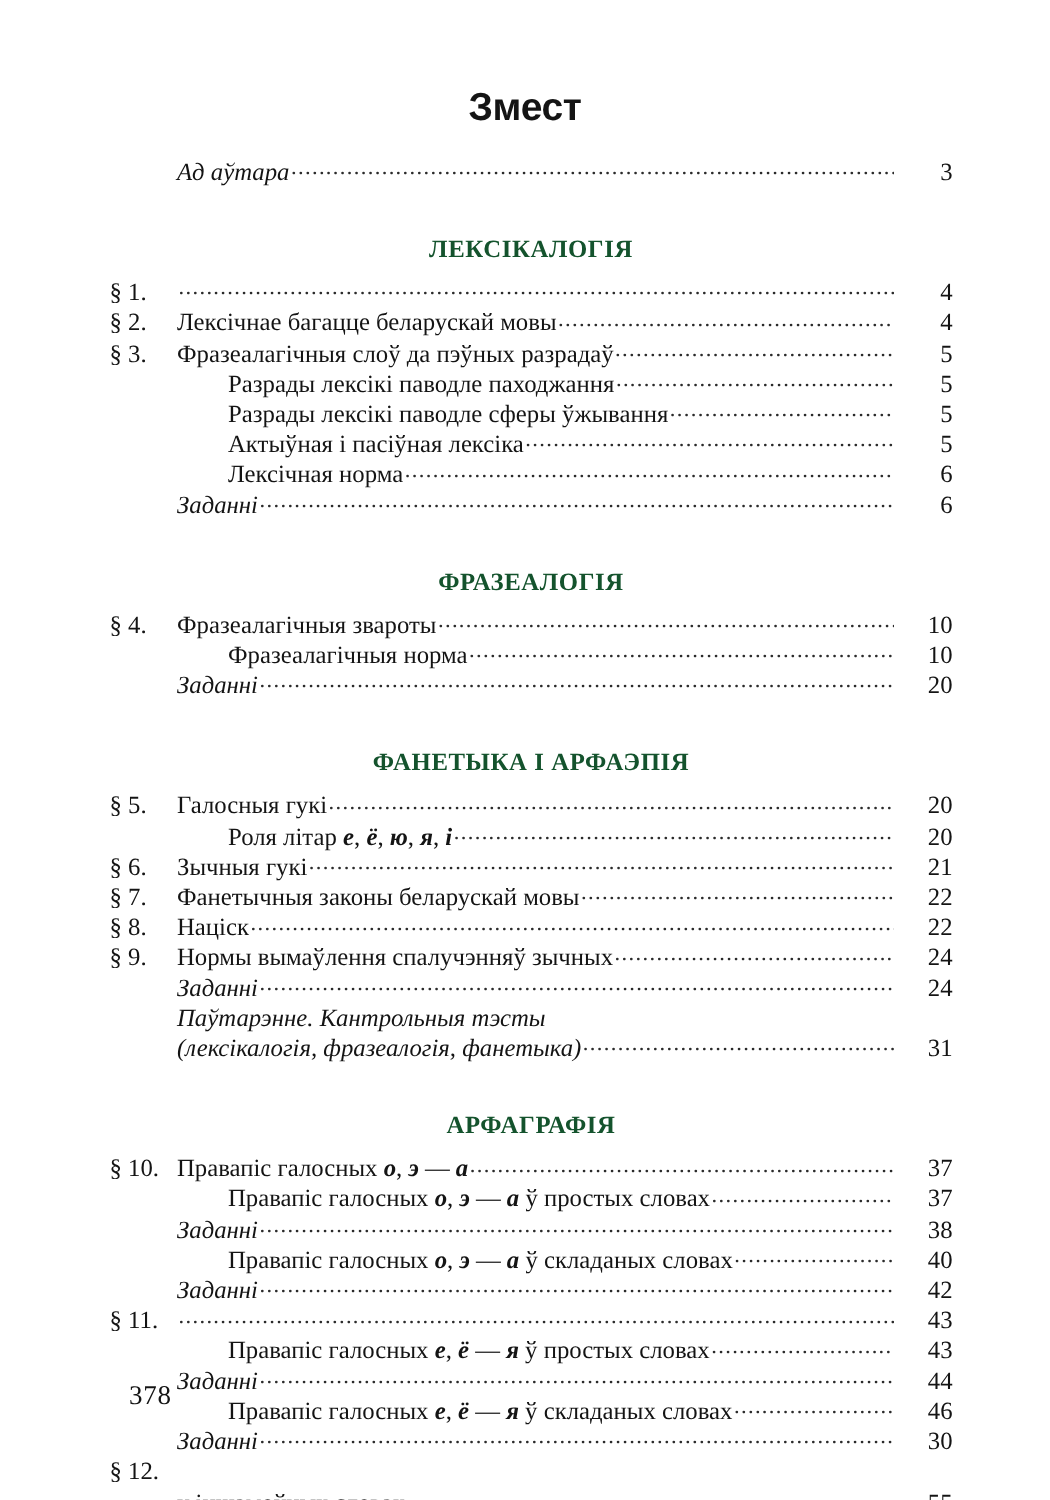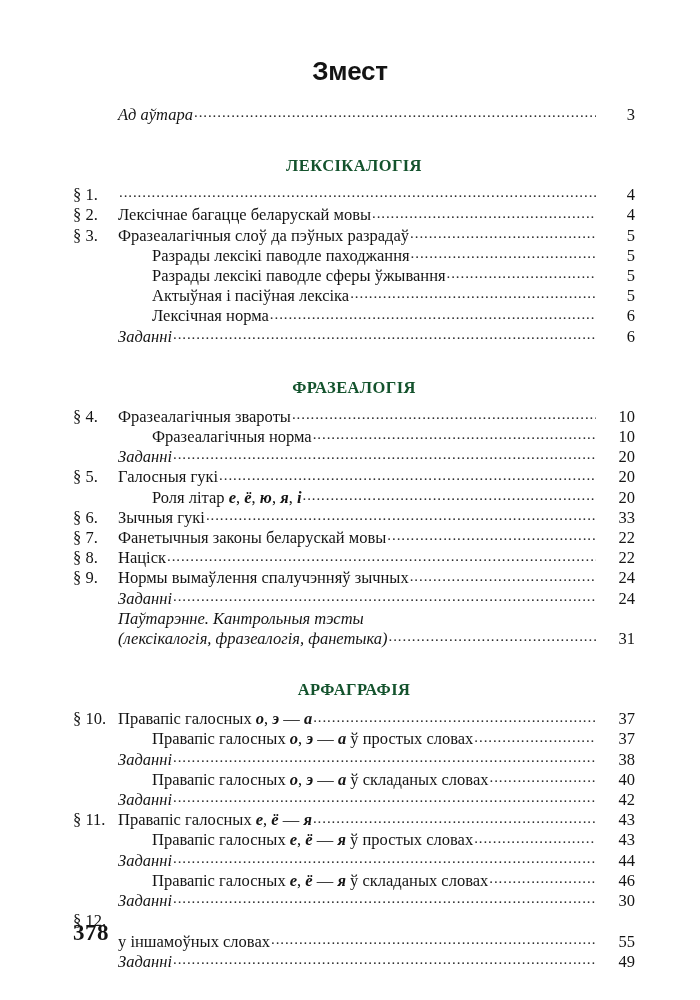--- a/index.html
+++ b/index.html
@@ -110,24 +110,24 @@
   .lvl-task  .label { padding-left: 0px; }
 
   b.bi { font-weight: bold; font-style: italic; }
 
   
   .cont .num { width: 45px; }
 
   
   .folio {
     position: absolute;
-    left: 73px;
+    left: 86px;
     top: 920px;
-    font-weight: bold;
-    font-size: 23px;
+    font-weight: normal;
+    font-size: 18px;
     letter-spacing: 0.5px;
   }
 </style>
 </head>
 <body>
 
 <div class="page">
 
   <div class="toc-title">Змест</div>
 
@@ -201,37 +201,38 @@
           <span class="label">Фразеалагічныя норма</span>
           <span class="leader"></span>
           <span class="pg">10</span>
         </div>
         <div class="row lvl-task">
           <span class="num"></span>
           <span class="label ital">Заданні</span>
           <span class="leader"></span>
           <span class="pg">20</span>
         </div>
+        <div class="band">ФАНЕТЫКА І АРФАЭПІЯ</div>
         <div class="row lvl-sec">
           <span class="num">§ 5.</span>
           <span class="label">Галосныя гукі</span>
           <span class="leader"></span>
           <span class="pg">20</span>
         </div>
         <div class="row lvl-sub">
           <span class="num"></span>
           <span class="label">Роля літар <b class="bi">е</b>, <b class="bi">ё</b>, <b class="bi">ю</b>, <b class="bi">я</b>, <b class="bi">і</b></span>
           <span class="leader"></span>
           <span class="pg">20</span>
         </div>
         <div class="row lvl-sec">
           <span class="num">§ 6.</span>
           <span class="label">Зычныя гукі</span>
           <span class="leader"></span>
-          <span class="pg">33</span>
+          <span class="pg">21</span>
         </div>
         <div class="row lvl-sec">
           <span class="num">§ 7.</span>
           <span class="label">Фанетычныя законы беларускай мовы</span>
           <span class="leader"></span>
           <span class="pg">22</span>
         </div>
         <div class="row lvl-sec">
           <span class="num">§ 8.</span>
           <span class="label">Націск</span>
@@ -288,21 +289,20 @@
           <span class="pg">40</span>
         </div>
         <div class="row lvl-task">
           <span class="num"></span>
           <span class="label ital">Заданні</span>
           <span class="leader"></span>
           <span class="pg">42</span>
         </div>
         <div class="row lvl-sec">
           <span class="num">§ 11.</span>
-          <span class="label">Правапіс галосных <b class="bi">е</b>, <b class="bi">ё</b> — <b class="bi">я</b></span>
           <span class="leader"></span>
           <span class="pg">43</span>
         </div>
         <div class="row lvl-sub">
           <span class="num"></span>
           <span class="label">Правапіс галосных <b class="bi">е</b>, <b class="bi">ё</b> — <b class="bi">я</b> ў простых словах</span>
           <span class="leader"></span>
           <span class="pg">43</span>
         </div>
         <div class="row lvl-task">

